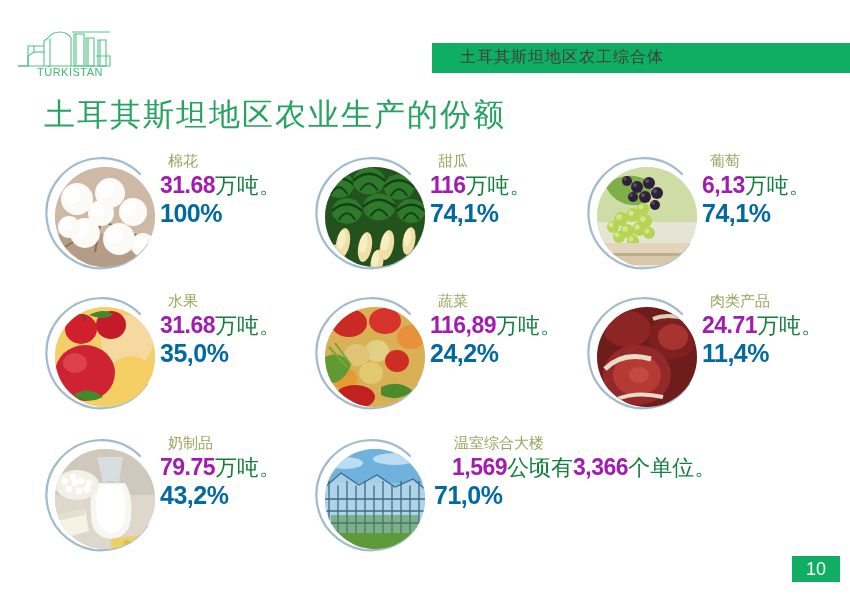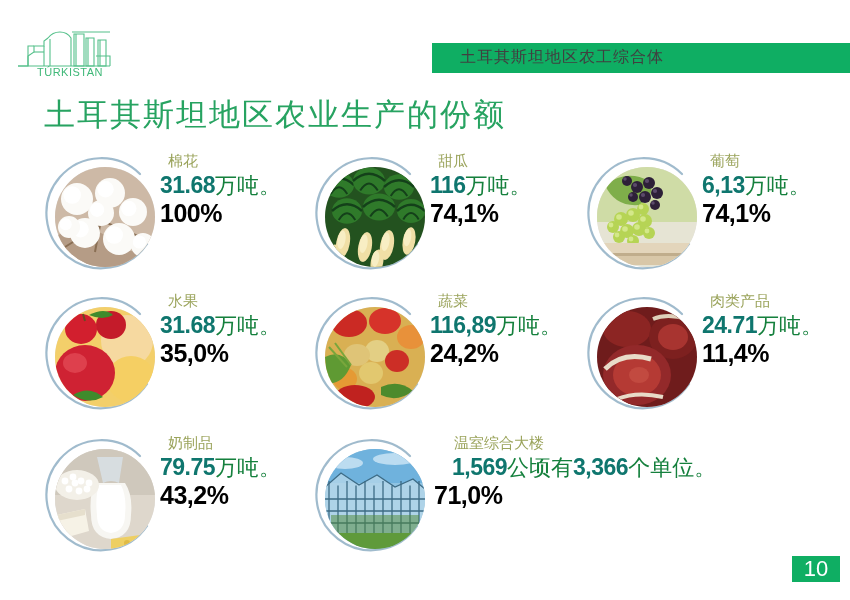--- a/index.html
+++ b/index.html
@@ -146,35 +146,35 @@
   }
   .amount {
     margin-top: 1px;
     margin-left: 2px;
     white-space: nowrap;
     line-height: 27px;
   }
   .amt-num {
     font-size: 23px;
     font-weight: bold;
-    color: #0f766e;
+    color: #a21caf;
     font-family: "Liberation Sans", sans-serif;
     letter-spacing: -0.5px;
   }
   .amt-unit {
     font-size: 22px;
     color: #15803d;
     font-family: "DejaVu Sans", sans-serif;
   }
   .percent {
     margin-top: -2px;
     margin-left: 2px;
     font-size: 25px;
     font-weight: bold;
-    color: #000000;
+    color: #0369a1;
     font-family: "Liberation Sans", sans-serif;
     letter-spacing: -0.5px;
     line-height: 28px;
     white-space: nowrap;
   }
 
   
   .item.wide { width: 480px; }
   .item.wide .textblock { width: 400px; }
   .item.wide .cat-label { margin-left: 26px; }
@@ -183,21 +183,21 @@
 
   
   #page-number-box {
     position: absolute;
     right: 10px;
     bottom: 18px;
     width: 48px;
     height: 26px;
     background: #0FAE63;
     color: #ffffff;
-    font-size: 22px;
+    font-size: 18px;
     font-family: "Liberation Sans", sans-serif;
     display: flex;
     align-items: center;
     justify-content: center;
   }
 </style>
 </head>
 <body>
 
 <div id="slide">

